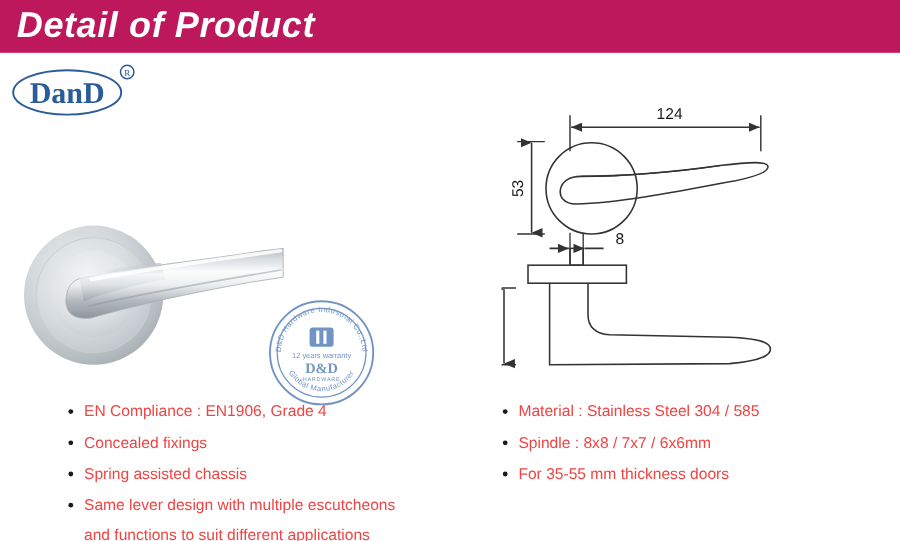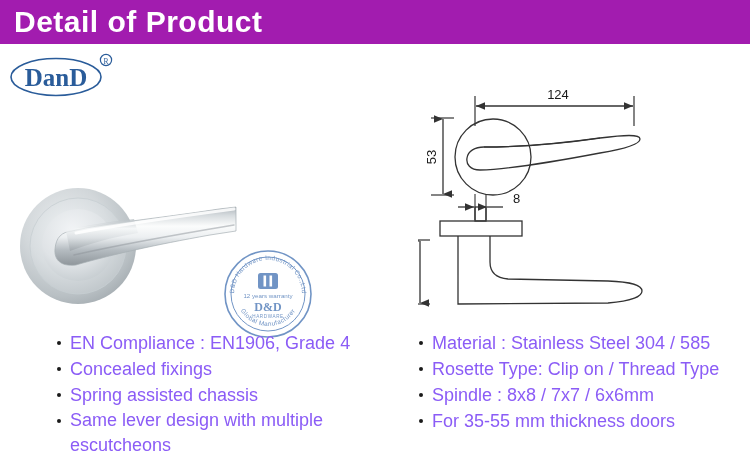--- a/index.html
+++ b/index.html
@@ -15,21 +15,22 @@
     font-family: "Liberation Sans", sans-serif;
     color: #1a1a1a;
   }
 
   
   #header-banner {
     position: absolute;
     left: 0; top: 0;
     width: 750px;
     height: 44px;
-    background: #a21caf;
+    background: #be185d;
+    font-style: italic;
   }
   #header-title {
     position: absolute;
     left: 14px;
     top: 4px;
     font-size: 30px;
     font-weight: bold;
     color: #ffffff;
     letter-spacing: 0.5px;
     line-height: 36px;
@@ -83,23 +84,23 @@
     margin: 0;
     padding: 0;
     list-style: none;
   }
   #spec-list-left { left: 56px; top: 330px; width: 330px; }
   #spec-list-right { left: 418px; top: 330px; width: 320px; }
 
   .spec-item {
     position: relative;
     padding-left: 14px;
-    font-size: 18px;
+    font-size: 13px;
     line-height: 26px;
-    color: #8b5cf6;
+    color: #ef4444;
     white-space: pre-line;
   }
   .spec-item::before {
     content: "";
     position: absolute;
     left: 1px;
     top: 11px;
     width: 4px;
     height: 4px;
     border-radius: 50%;
@@ -269,16 +270,15 @@
 <ul class="spec-list" id="spec-list-left">
   <li class="spec-item">EN Compliance : EN1906, Grade 4</li>
   <li class="spec-item">Concealed fixings</li>
   <li class="spec-item">Spring assisted chassis</li>
   <li class="spec-item wrap">Same lever design with multiple escutcheons
   and functions to suit different applications</li>
 </ul>
 
 <ul class="spec-list" id="spec-list-right">
   <li class="spec-item">Material : Stainless Steel 304 / 585</li>
-  <li class="spec-item">Rosette Type: Clip on / Thread Type</li>
   <li class="spec-item">Spindle : 8x8 / 7x7 / 6x6mm</li>
   <li class="spec-item">For 35-55 mm thickness doors</li>
 </ul>
 
 </body></html>

